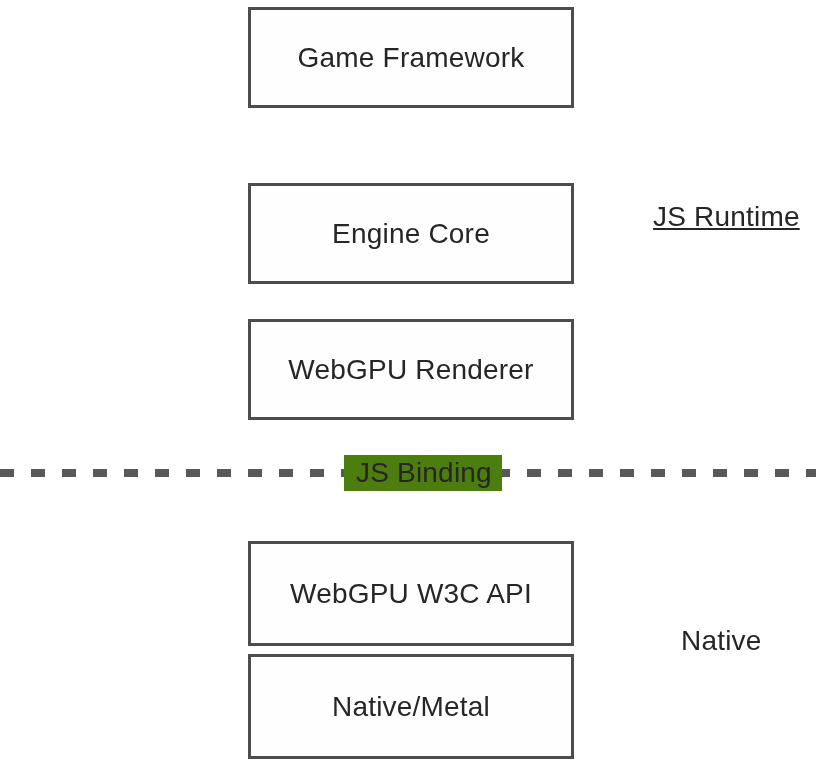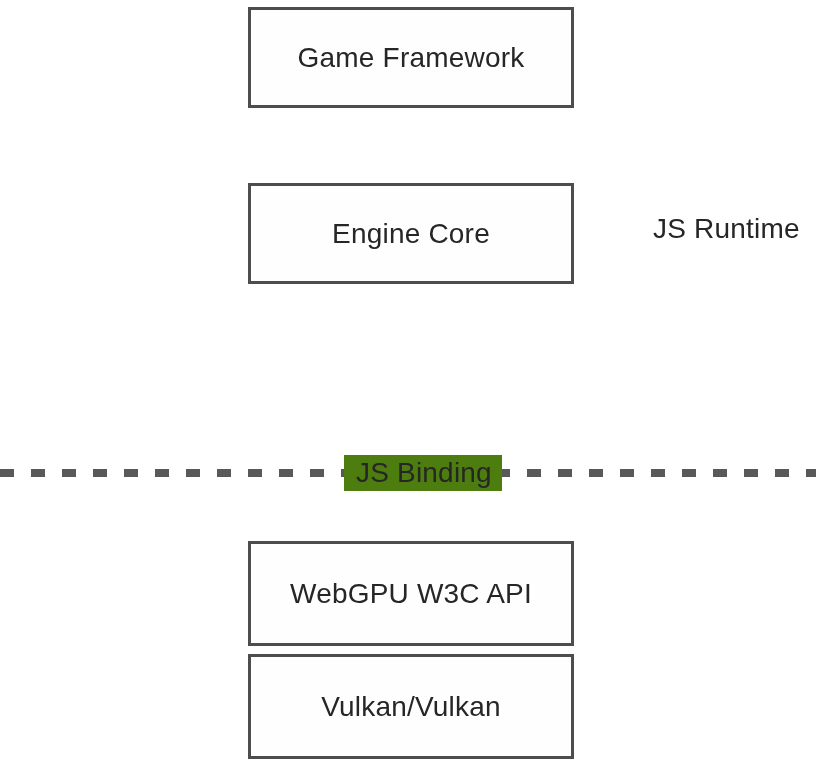--- a/index.html
+++ b/index.html
@@ -60,45 +60,49 @@
     font-size: 28px;
     letter-spacing: 0.2px;
   }
   .side-label {
     position: absolute;
     color: #262626;
     font-size: 28px;
     letter-spacing: 0.2px;
     white-space: nowrap;
   }
-  .side-js-runtime { left: 653px; top: 213px; }
+  .side-js-runtime { left: 653px; top: 201px; text-decoration: underline; }
   .side-native     { left: 681px; top: 625px; }
 </style>
 </head>
 <body>
 
 <div class="canvas">
 
   <div class="box box-1">
     <span>Game Framework</span>
   </div>
 
   <div class="box box-2">
     <span>Engine Core</span>
   </div>
 
+  <div class="box box-3">
+    <span>WebGPU Renderer</span>
+  </div>
 
   <div class="divider"></div>
 
   <div class="divider-label">JS Binding</div>
 
   <div class="box box-4">
     <span>WebGPU W3C API</span>
   </div>
 
   <div class="box box-5">
-    <span>Vulkan/Vulkan</span>
+    <span>Native/Metal</span>
   </div>
 
   <div class="side-label side-js-runtime">JS Runtime</div>
 
+  <div class="side-label side-native">Native</div>
 
 </div>
 
 </body></html>

